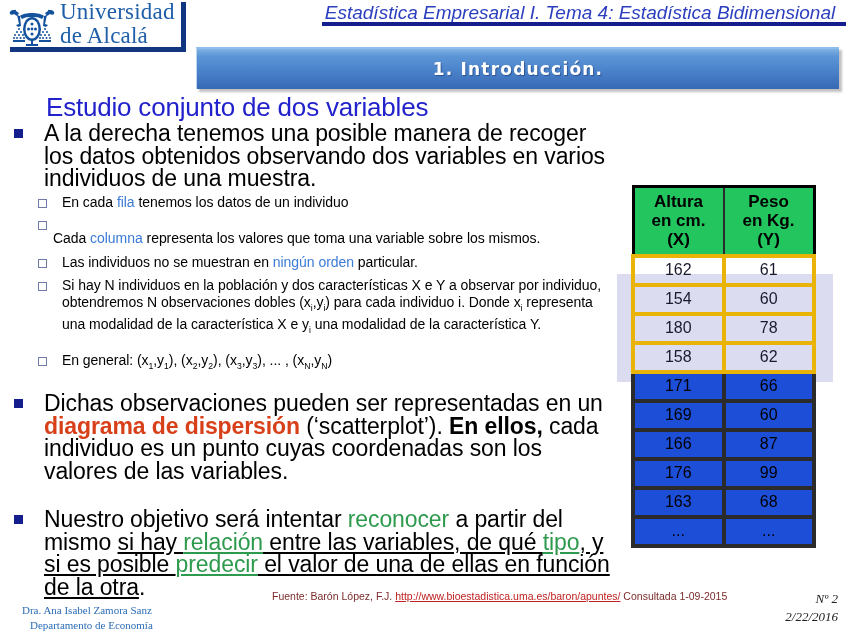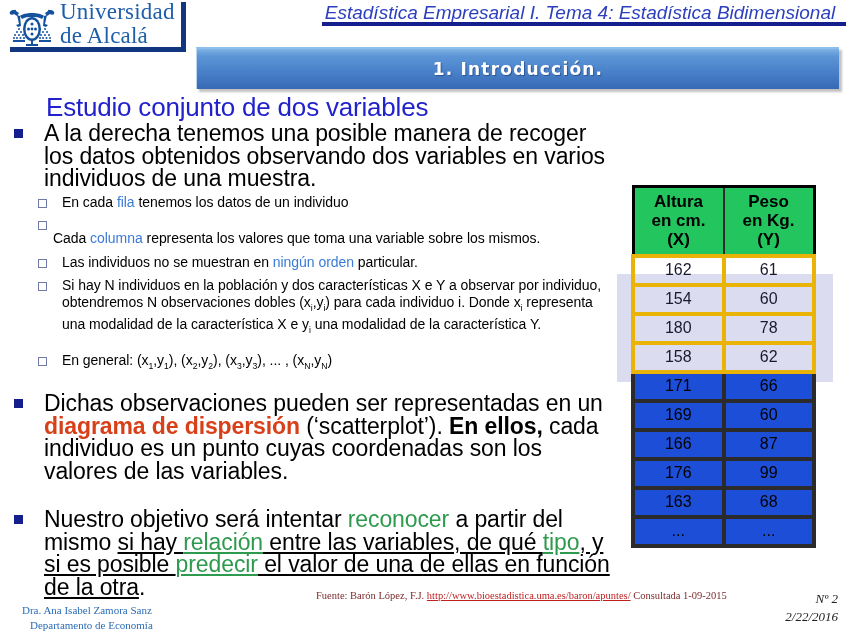--- a/index.html
+++ b/index.html
@@ -207,25 +207,24 @@
   }
   #data-table tr.hl td {
     background: transparent;
   }
 
   
   #source-note {
     position: absolute;
     left: 272px;
     top: 590px;
-    font-family: Liberation Serif, serif;
+    font-family: Liberation Sans, sans-serif;
     font-size: 10.5px;
     color: #7b2b2b;
     white-space: nowrap;
-    margin-left: 44px;
   }
   #source-note .lnk {
     color: #C02020;
     text-decoration: underline;
   }
   #author-block {
     position: absolute;
     left: 22px;
     top: 603px;
     font-family: "Liberation Serif", serif;

